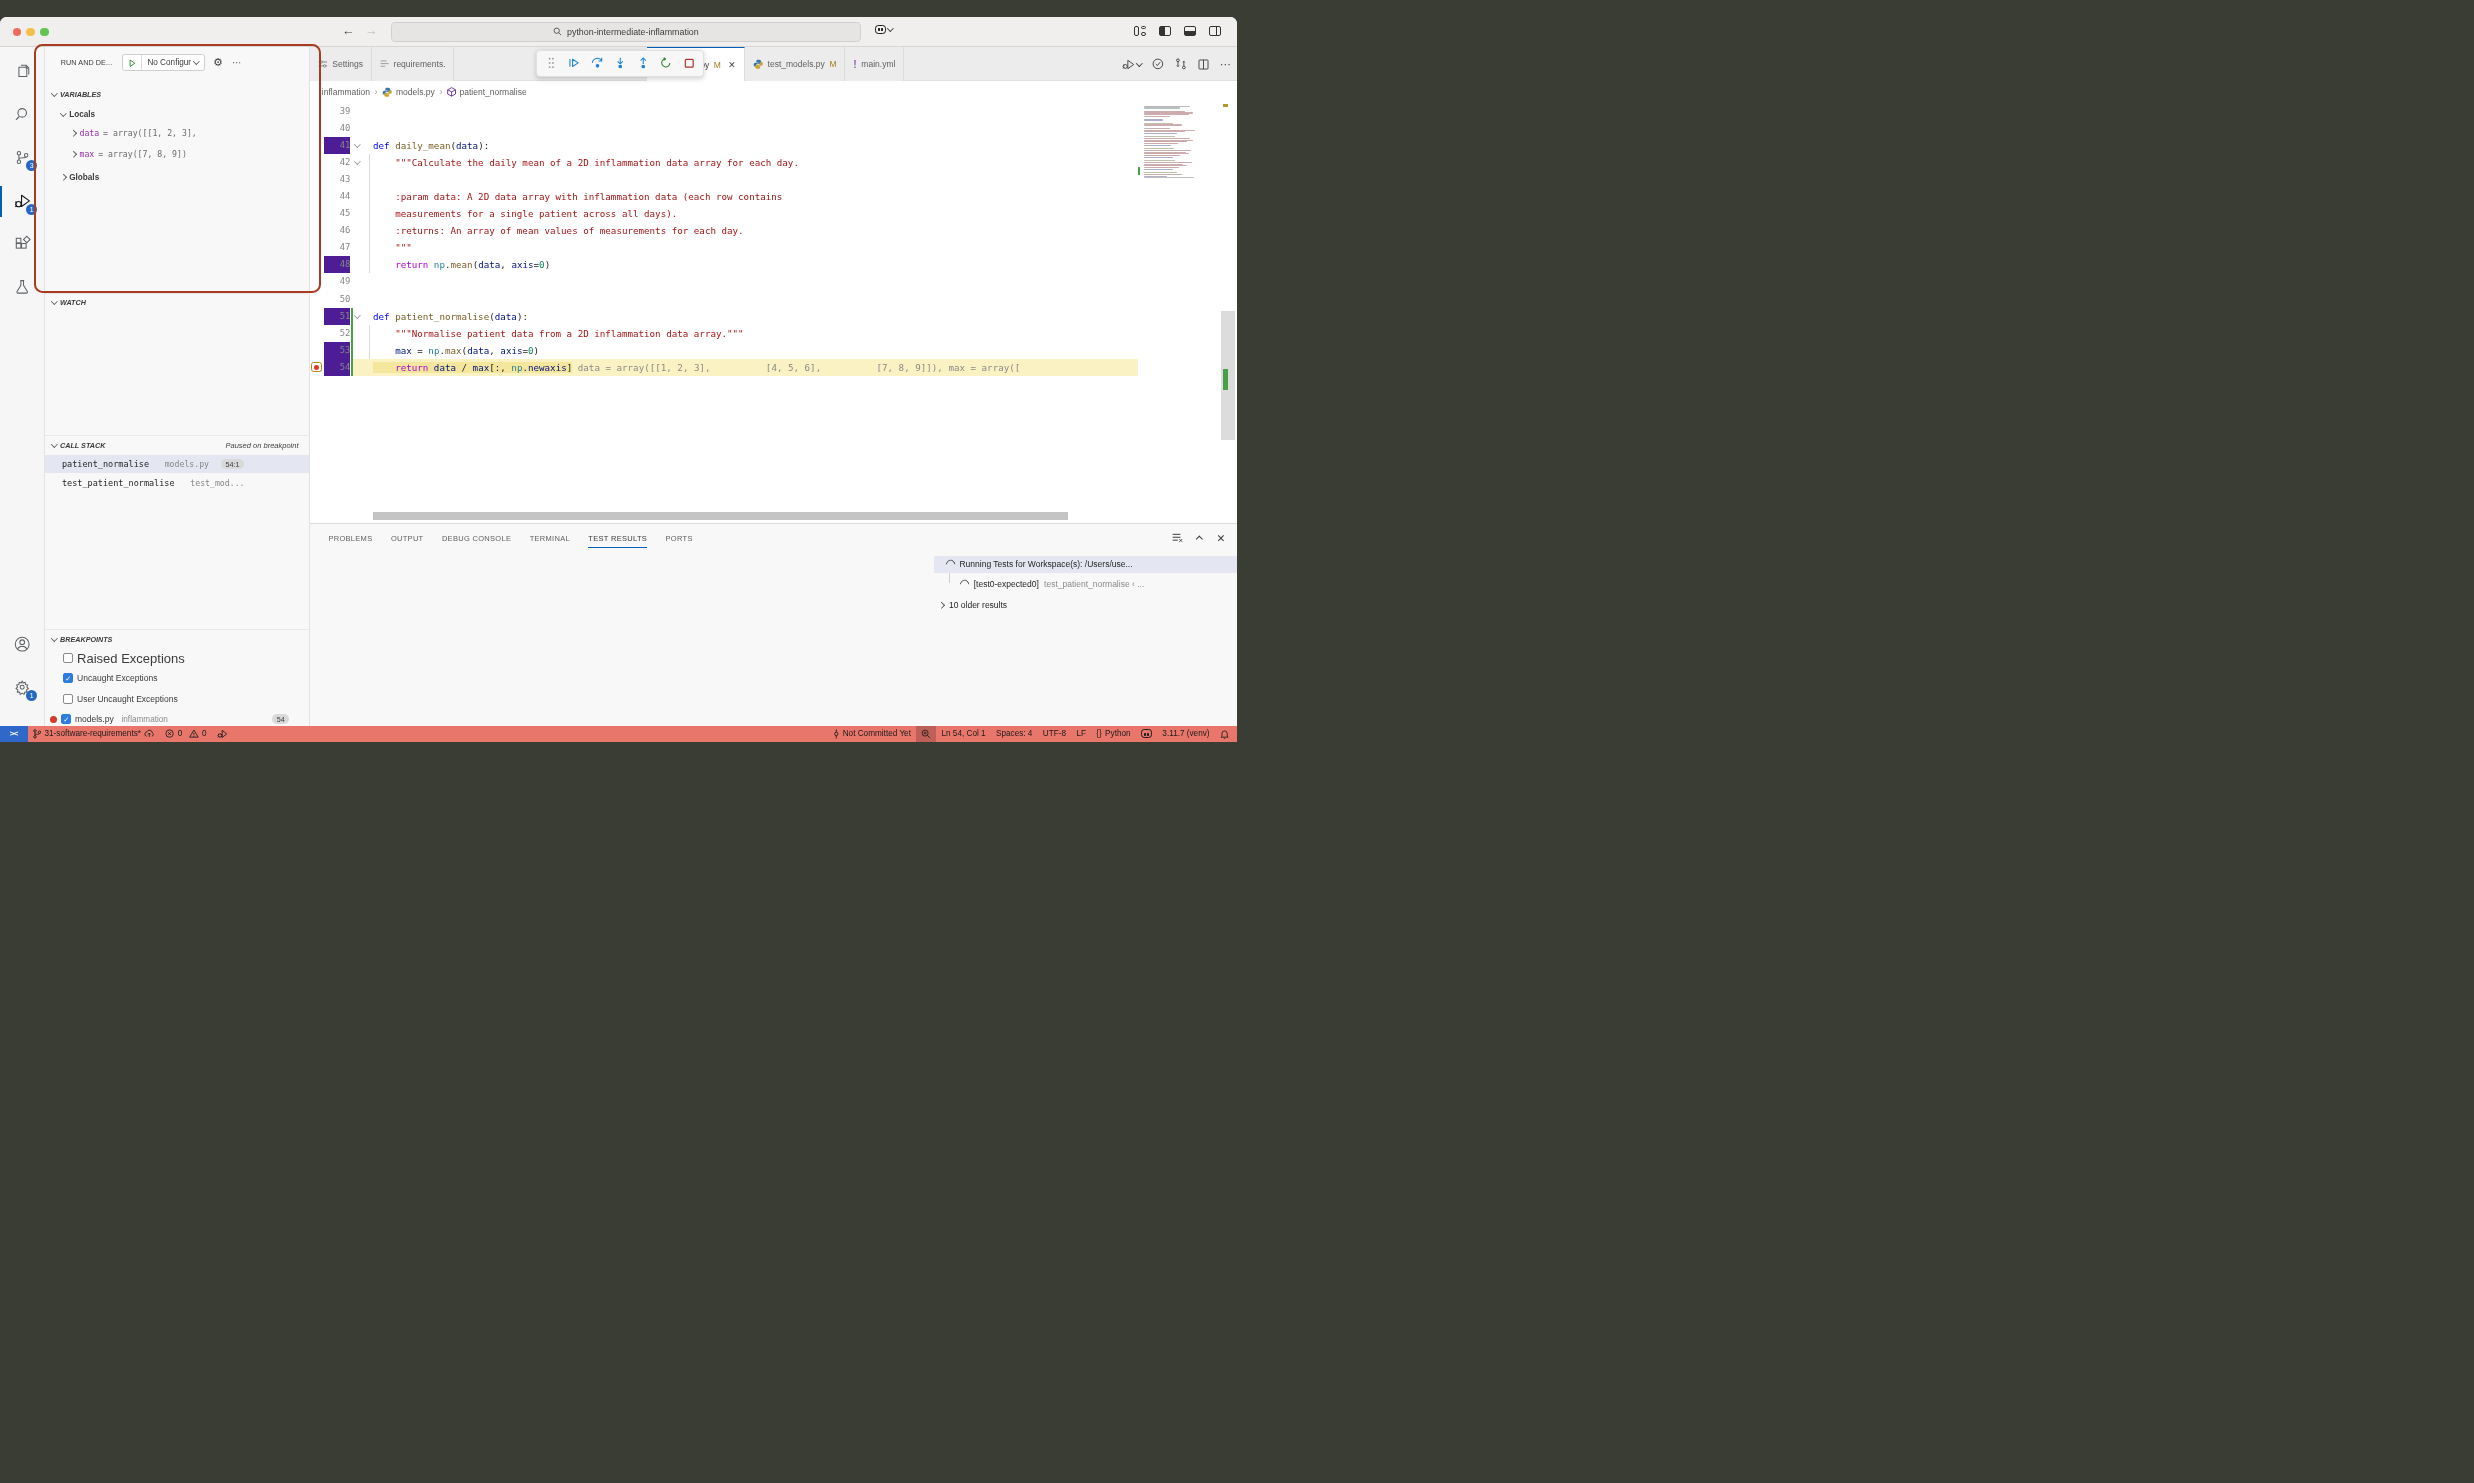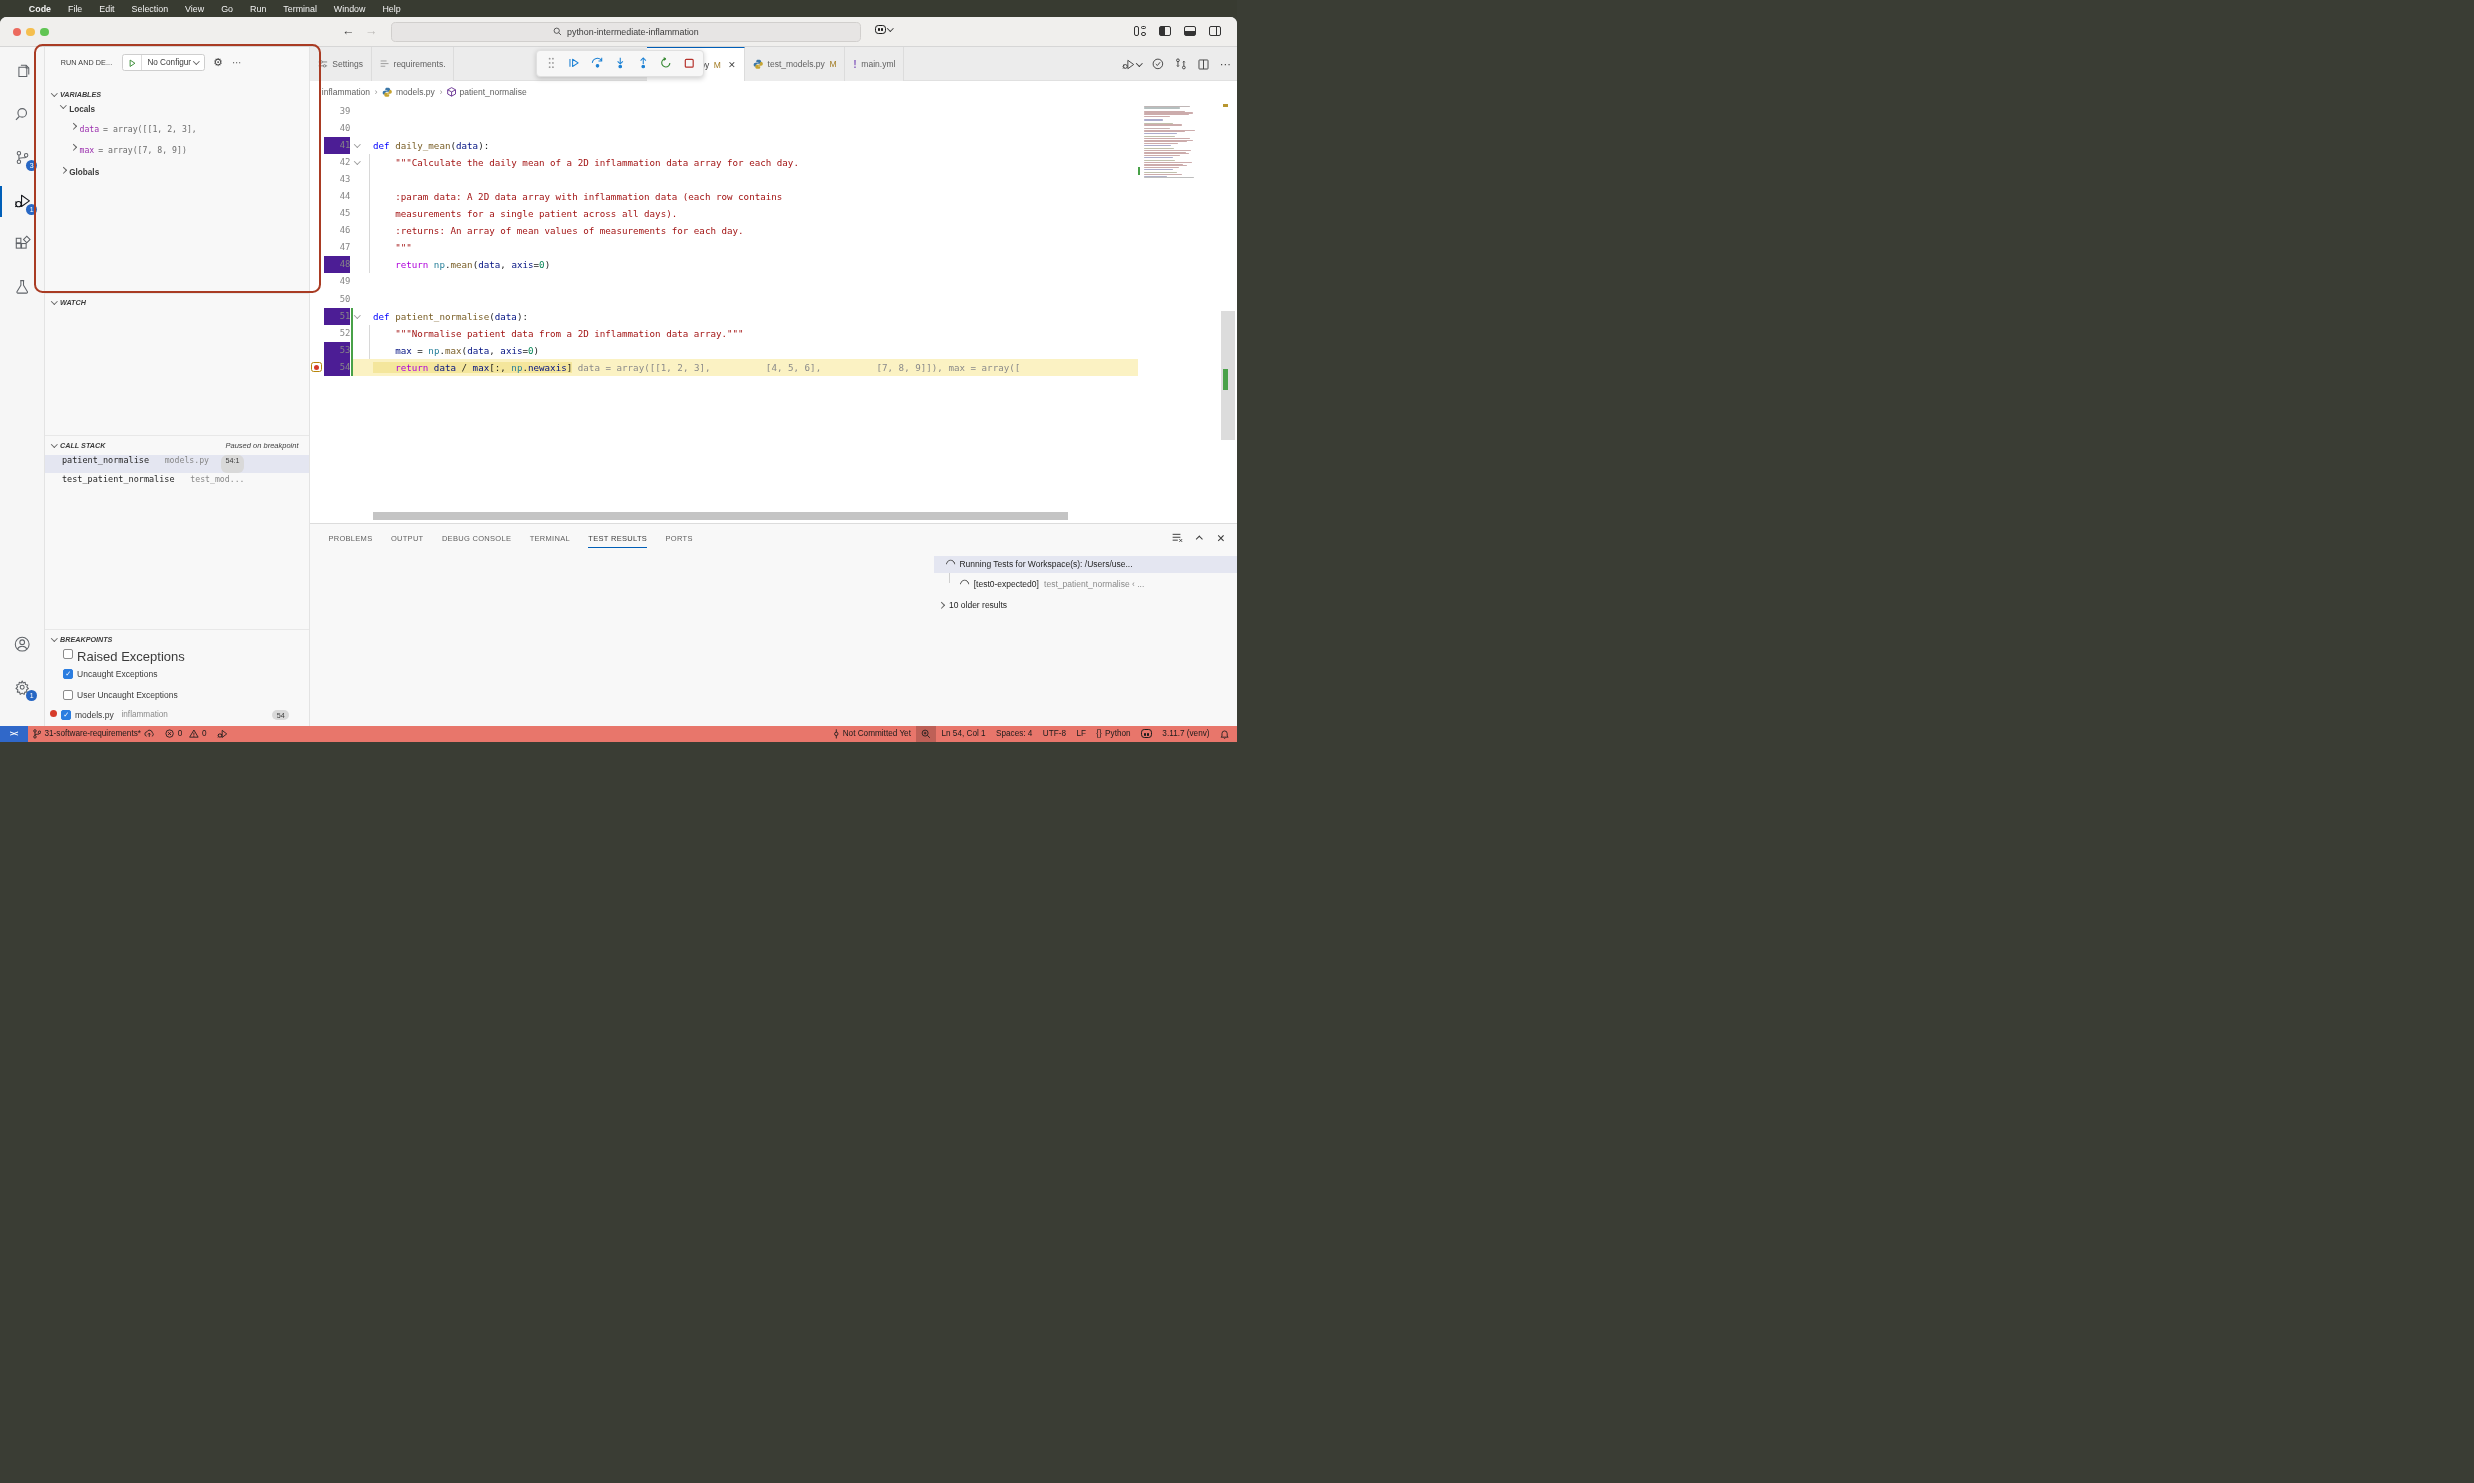--- a/index.html
+++ b/index.html
@@ -52,21 +52,21 @@
   #sb-title { font-size:7.2px; color:#3b3b3b; letter-spacing:0.1px; }
   #launch-pill { margin-left:9.2px; height:17px; border:0.7px solid #cecece; background:#fff; border-radius:2.6px;
     display:flex; align-items:center; overflow:hidden; }
   #launch-pill .play { width:19.7px; display:flex; align-items:center; justify-content:center; border-right:0.7px solid #dcdcdc; height:100%; }
   #launch-pill .cfg { padding:0 5.2px; display:flex; gap:3.3px; align-items:center; font-size:8.2px; color:#3b3b3b; }
   .sb-hicons { margin-left:7.9px; display:flex; gap:9.2px; color:#3b3b3b; align-items:center; }
 
   .sect-head { position:absolute; left:0; width:100%; height:17px; display:flex; align-items:center; gap:3.9px;
     padding-left:6.6px; font-weight:bold; font-size:7.2px; color:#3b3b3b;font-style:italic; }
   .sect-sep { position:absolute; left:0; width:100%; height:0.7px; background:#e8e8e8; }
-  .tree-row { position:absolute; width:100%; height:18.4px; display:flex; gap:3.9px; }
+  .tree-row { position:absolute; width:100%; height:18.4px; display:flex; align-items:center; gap:3.9px; }
   .tree-row.sel { background:#e4e6f1; }
   .semibold { font-weight:bold; font-size:8.2px; }
   .mono { font-family:"DejaVu Sans Mono","Liberation Mono",monospace; }
   .varname { color:#9b2fae; font-size:8.2px; }
   .varval { color:#6b6b6b; font-size:8.2px; }
   .chev { width:4.6px; height:4.6px; border-right:1px solid #636363; border-bottom:1px solid #636363; display:inline-block; flex:none; }
   .chev.down { transform:rotate(45deg); margin-top:-2px; }
   .chev.right { transform:rotate(-45deg); }
   .cs-status { position:absolute; right:10.5px; font-weight:normal; font-size:7.5px; color:#424242; }
   .badge-pill { background:#d9d9d9; color:#3b3b3b; border-radius:5.9px; font-size:7.2px; padding:0.7px 4.6px;margin-left:8px; }
@@ -153,33 +153,20 @@
   #sb-right { margin-left:auto; display:flex; align-items:center; }
   .copilot { width:11px; height:9.2px; border:1.1px solid #1b1b1b; border-radius:3.3px; position:relative; }
   .copilot::before,.copilot::after { content:""; position:absolute; top:2.3px; width:1.6px; height:3.3px; background:#1b1b1b; border-radius:0.7px; }
   .copilot::before{ left:2.3px; } .copilot::after{ right:2.3px; }
   svg.ic { display:block; }
 </style>
 </head>
 <body>
 
 <div id="stage">
-  <div id="menubar">
-    <span class="apple"></span>
-  <span class="mitem first">Code</span>
-      <span class="mitem">File</span>
-      <span class="mitem">Edit</span>
-      <span class="mitem">Selection</span>
-      <span class="mitem">View</span>
-      <span class="mitem">Go</span>
-      <span class="mitem">Run</span>
-      <span class="mitem">Terminal</span>
-      <span class="mitem">Window</span>
-      <span class="mitem">Help</span>
-    </div>
 
   <div id="window">
 
     <div id="titlebar">
       <span class="tlight" id="tl-close"></span>
       <span class="tlight" id="tl-min"></span>
       <span class="tlight" id="tl-max"></span>
       <span class="navarrow" style="left:342px">←</span>
       <span class="navarrow disabled" style="left:365px">→</span>
       <div id="searchbox">

